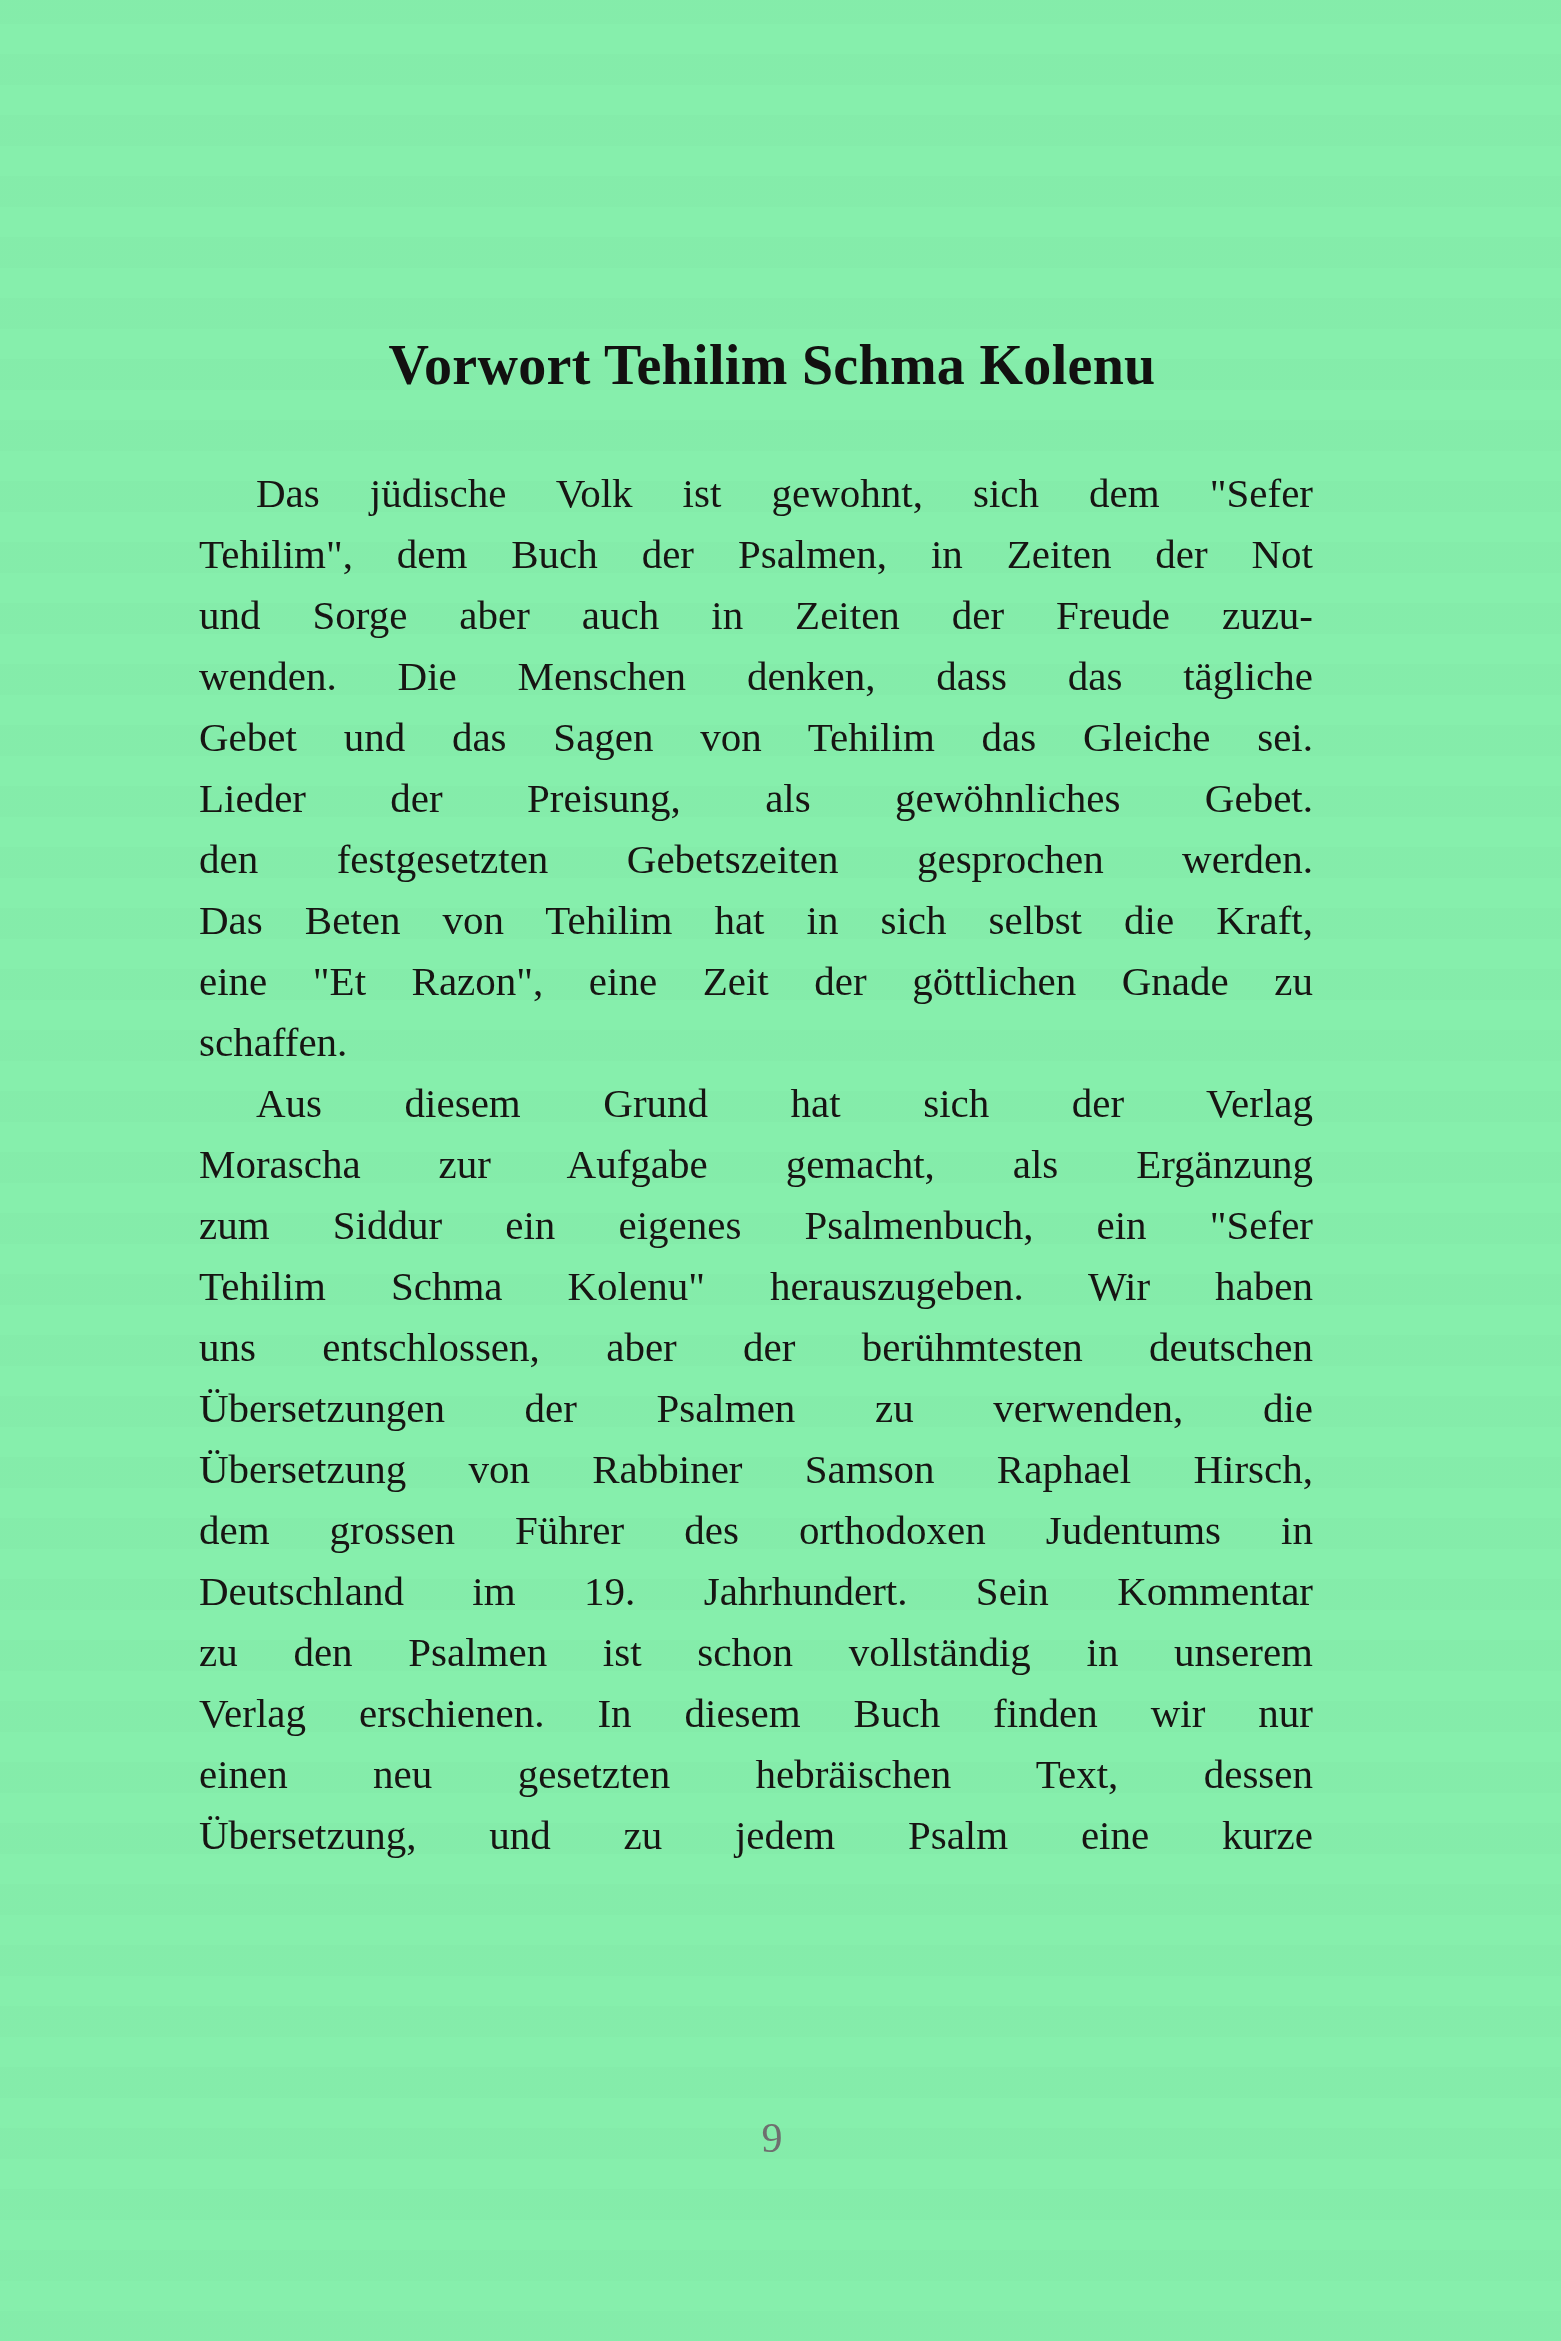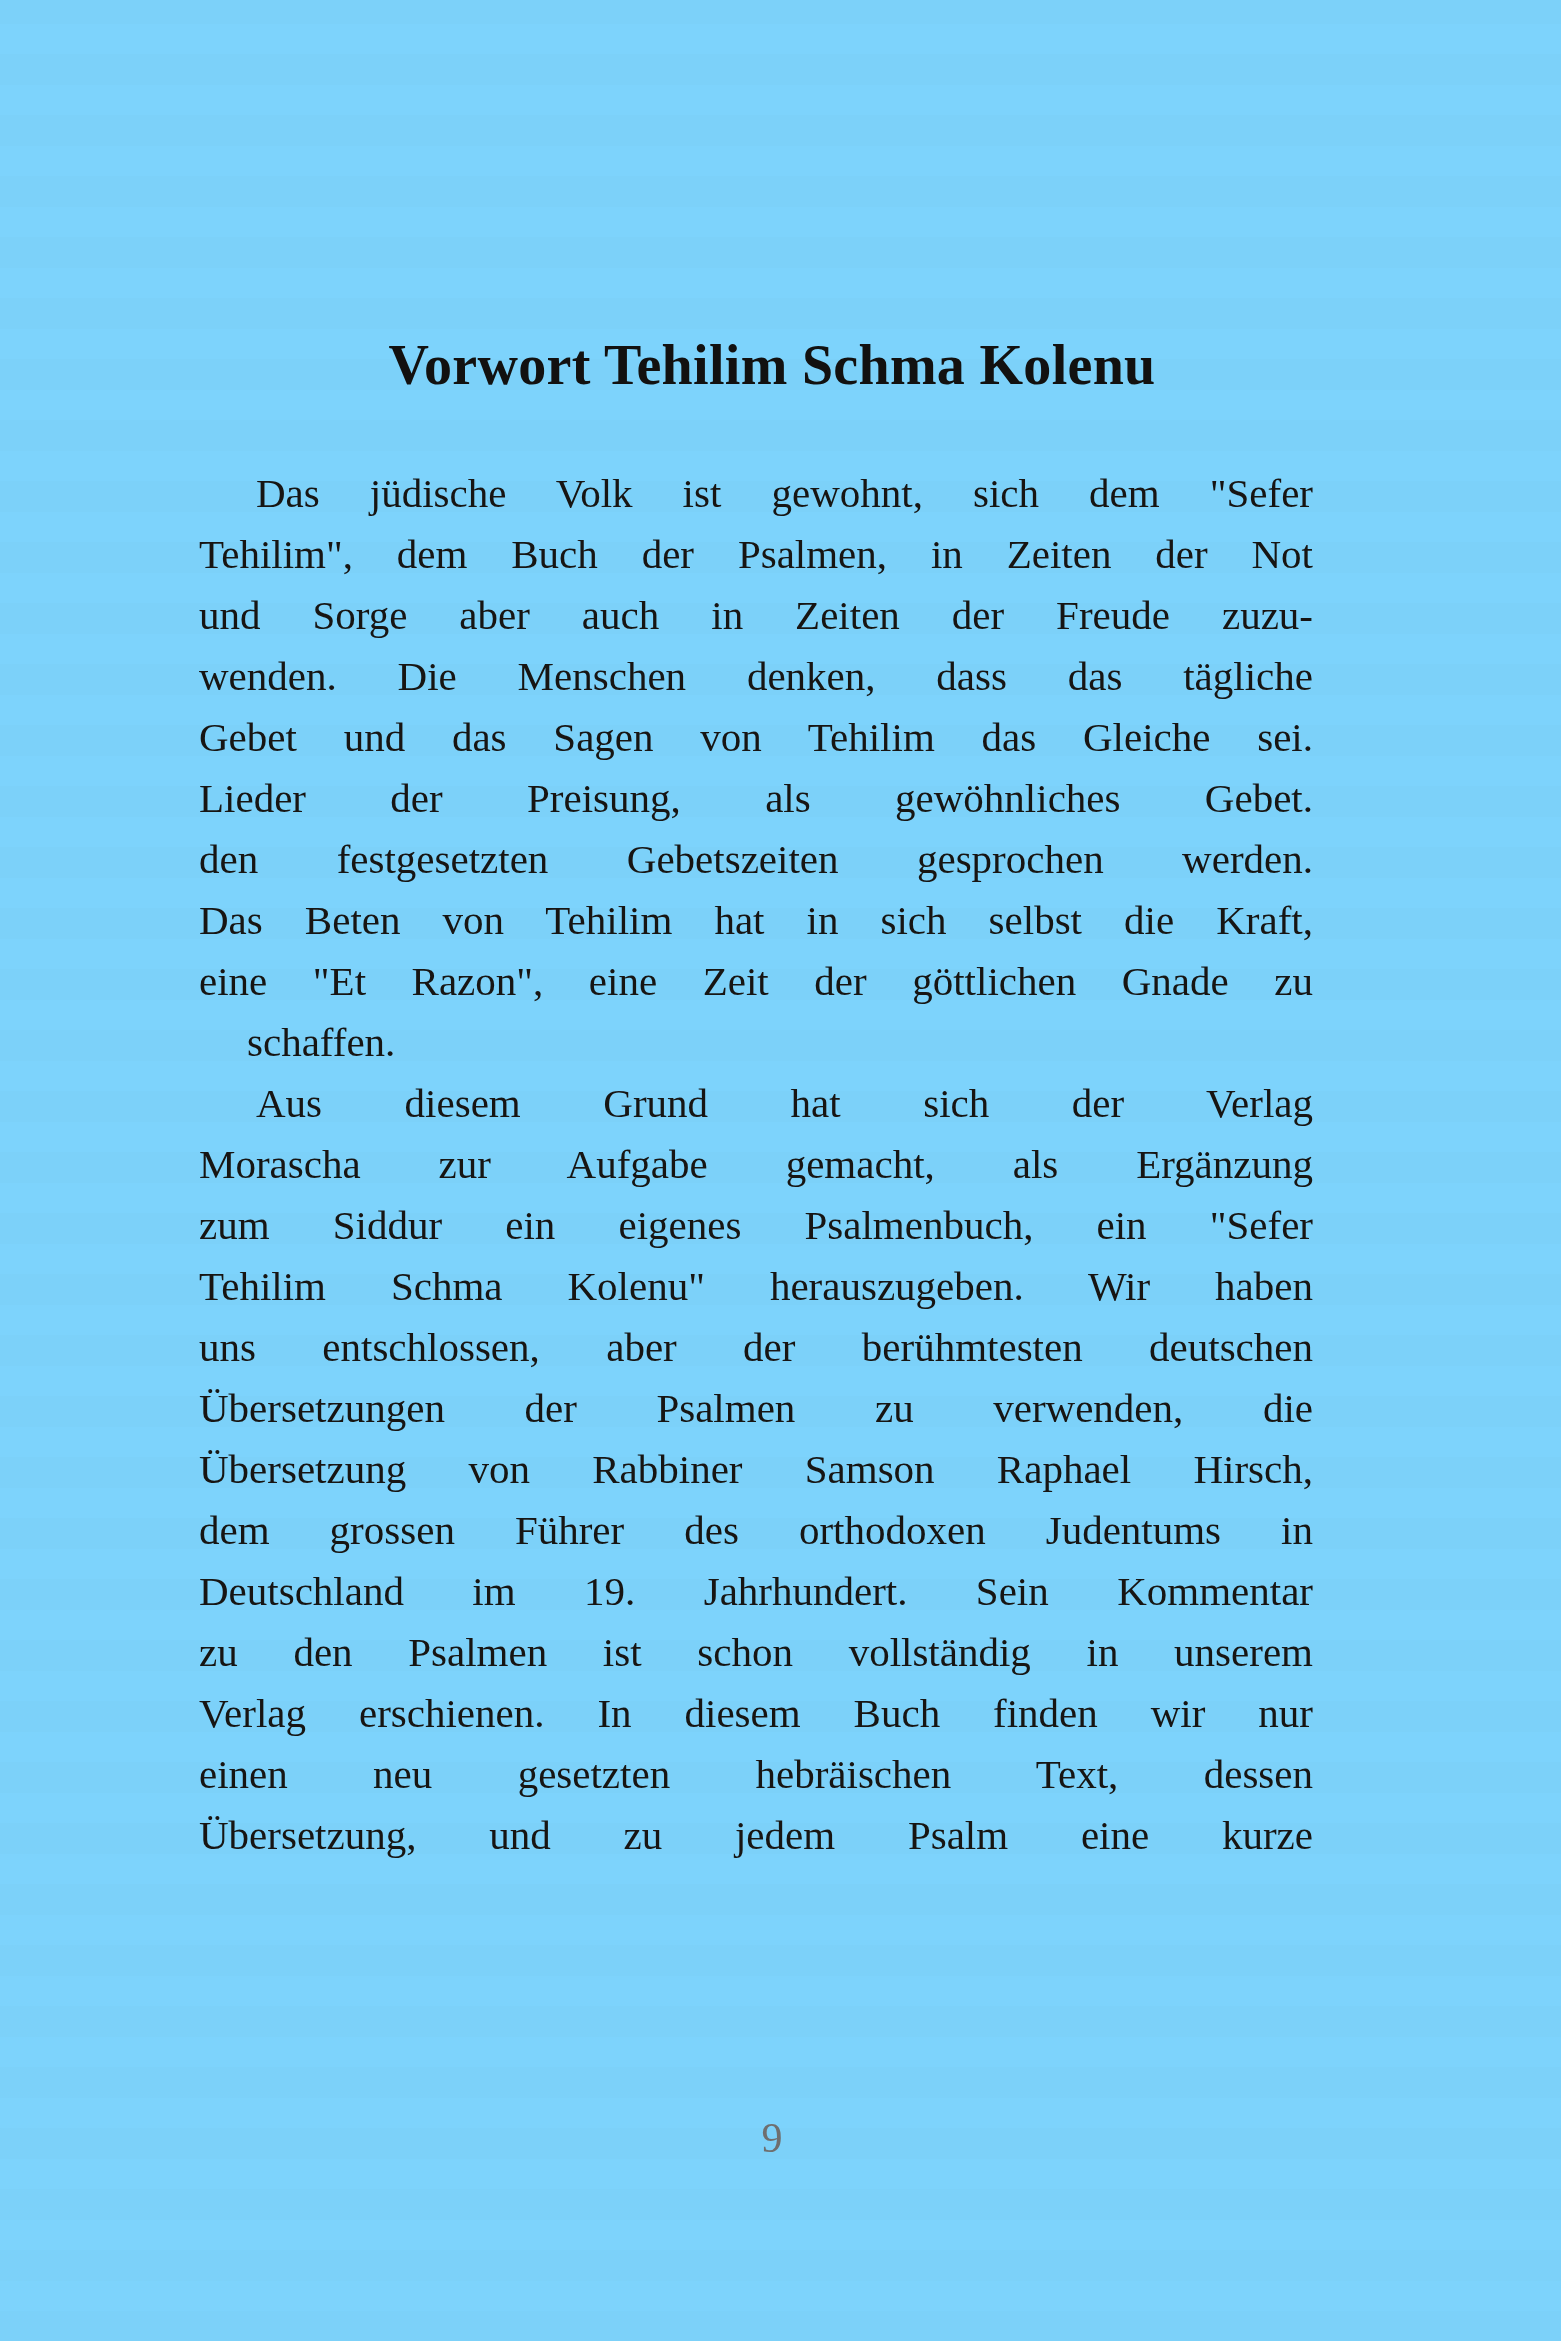--- a/index.html
+++ b/index.html
@@ -3,21 +3,21 @@
 <meta charset="utf-8">
 <style>
   * { margin: 0; padding: 0; box-sizing: border-box; }
   html, body { width: 1561px; height: 2342px; }
   body { background: #ffffff; }
 
   .page {
     position: relative;
     width: 1561px;
     height: 2342px;
-    background: #7dd3fc;
+    background: #86efac;
     font-family: "Liberation Serif", "DejaVu Serif", serif;
     color: #171513;
     overflow: hidden;
   }
 
   
   .page::before {
     content: "";
     position: absolute;
     inset: 0;
@@ -55,21 +55,20 @@
     text-align-last: justify;
     height: 61px;
     white-space: normal;
   }
 
   .line.indent { text-indent: 57px; }
 
   .line.flush-left {
     text-align: left;
     text-align-last: left;
-    margin-left: 48px;
   }
 
   .page-number {
     position: absolute;
     left: 215px;
     top: 2114px;
     width: 1114px;
     text-align: center;
     font-size: 42px;
     color: #6f6f6f;

